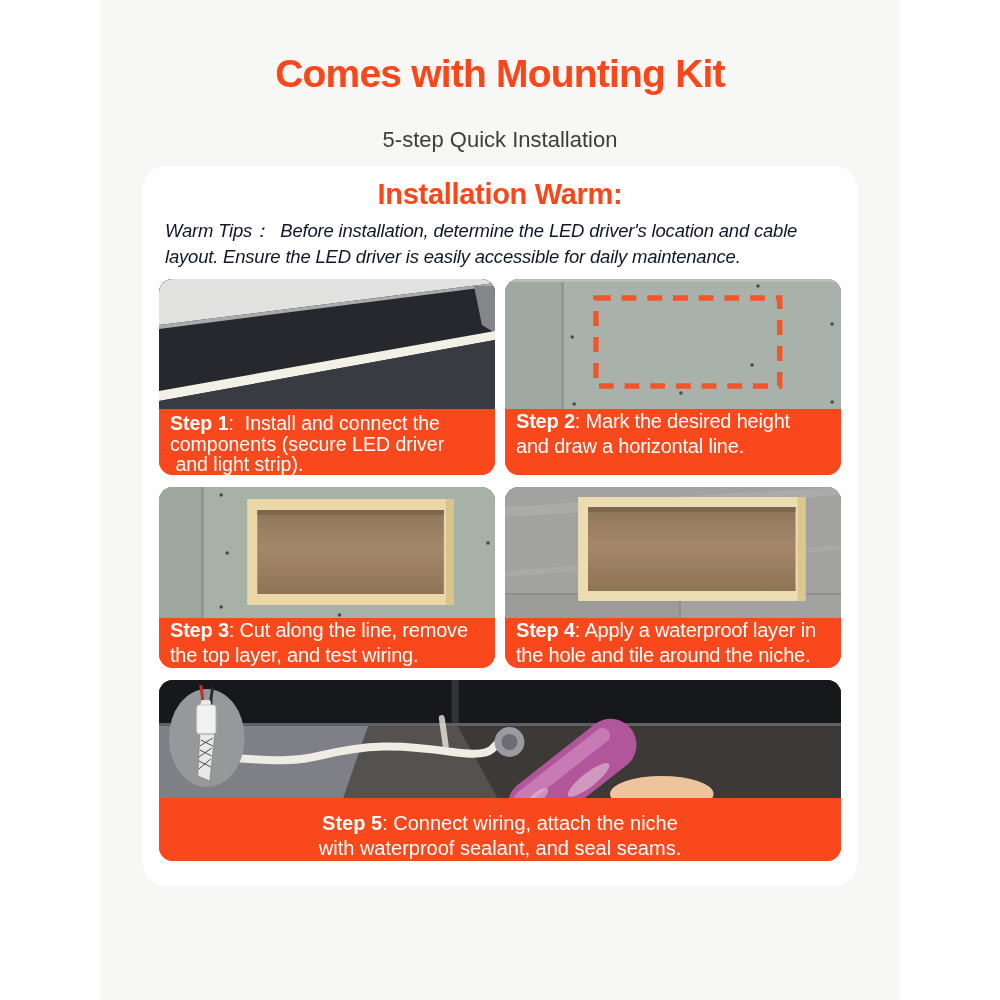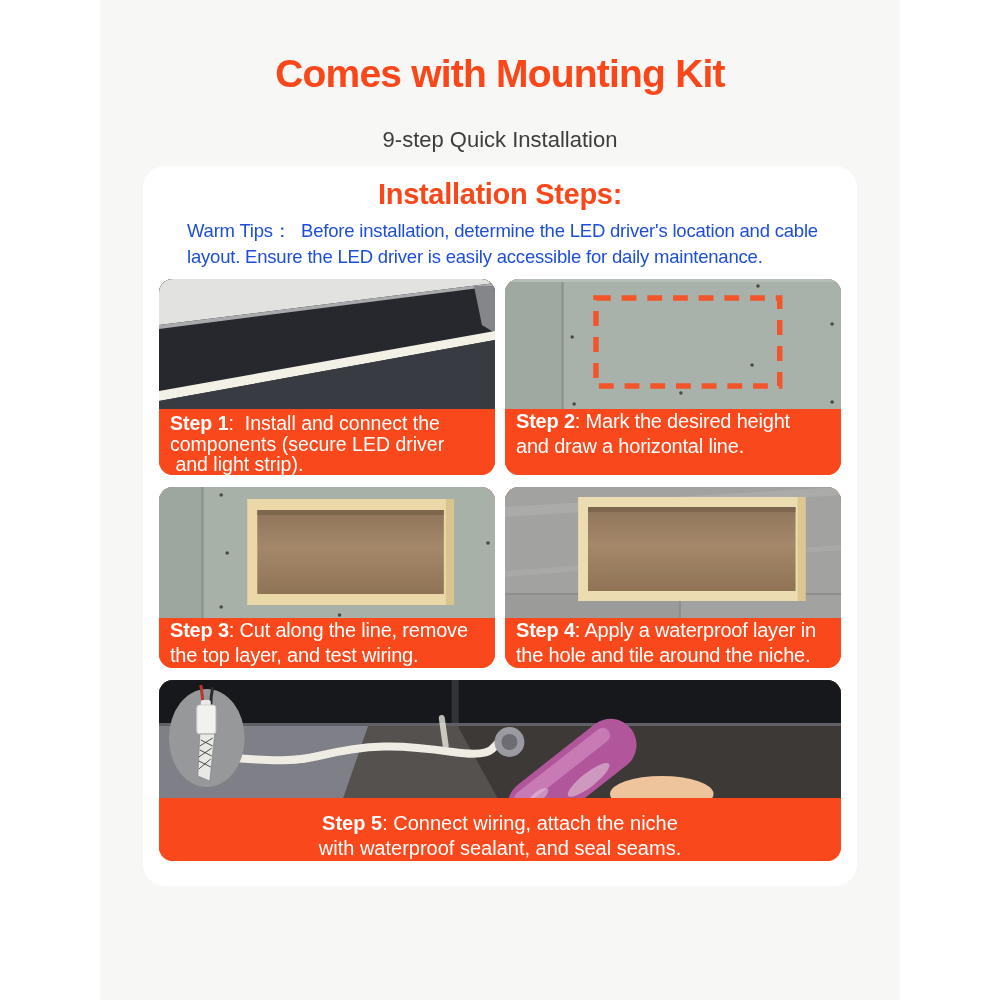--- a/index.html
+++ b/index.html
@@ -17,21 +17,21 @@
     font-size:22px;color:#3d3d3d;
   }
   .card{
     position:absolute;left:43px;top:166px;width:714px;height:720px;
     background:#ffffff;border-radius:22px;
   }
   .card-heading{
     margin:0;padding-top:12px;text-align:center;
     font-size:29px;font-weight:bold;letter-spacing:-0.3px;color:#F9471A;
   }
-  .tips{margin:7px 0 0 44px;color:#1d4ed8;font-size:18.5px;line-height:25.5px;letter-spacing:-0.2px;}
+  .tips{margin:7px 0 0 22px;color:#0f172a;font-size:18.5px;line-height:25.5px;letter-spacing:-0.2px;font-style:italic;}
   .tips .tline{white-space:pre;}
   .grid{
     display:grid;grid-template-columns:1fr 1fr;column-gap:10px;row-gap:12px;
     margin:10px 16px 0 16px;
   }
   .unit{border-radius:14px;overflow:hidden;display:flex;flex-direction:column;background:#F9481B;}
   .unit-full{grid-column:1 / -1;}
   .photo{width:100%;flex:none;position:relative;background:#888;}
   .photo svg{display:block;width:100%;height:100%;}
   .ph-r1{height:130px;}
@@ -48,24 +48,24 @@
   }
   strong{font-weight:bold;}
 </style>
 </head>
 <body>
 
 <div id="canvas">
   <div class="stage">
 
     <div class="title">Comes with Mounting Kit</div>
-    <div class="subtitle">9-step Quick Installation</div>
+    <div class="subtitle">5-step Quick Installation</div>
 
     <div class="card">
-      <h2 class="card-heading">Installation Steps:</h2>
+      <h2 class="card-heading">Installation Warm:</h2>
 
       <div class="tips">
         <div class="tline">Warm Tips：  Before installation, determine the LED driver's location and cable</div>
         <div class="tline">layout. Ensure the LED driver is easily accessible for daily maintenance.</div>
       </div>
 
       <div class="grid">
 
         <div class="unit">
           <div class="photo ph-r1">

